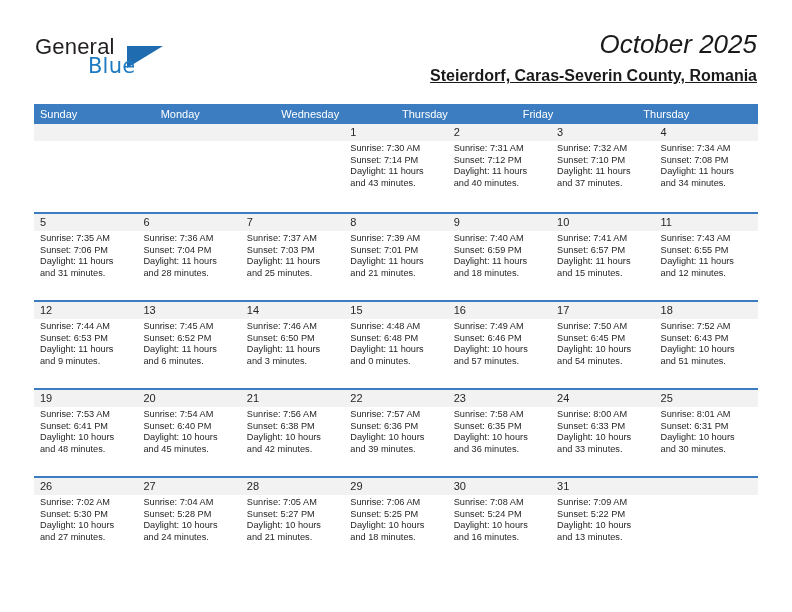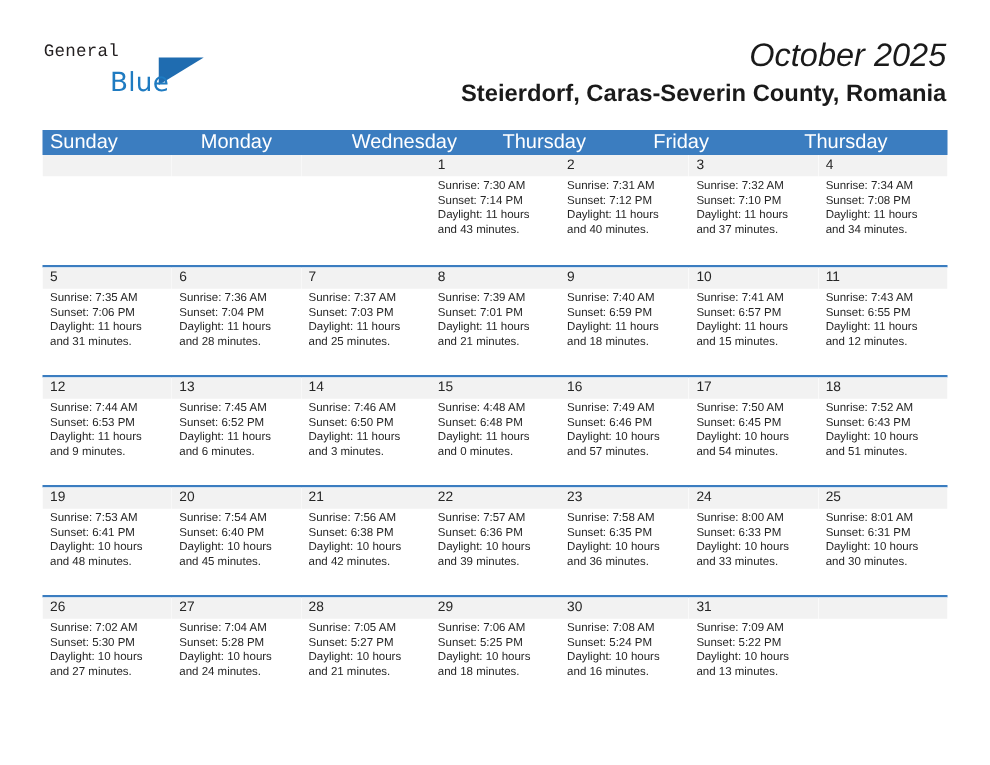--- a/index.html
+++ b/index.html
@@ -33,24 +33,24 @@
     position: absolute;
     left: 35px;
     top: 34px;
     width: 180px;
     height: 56px;
   }
   .brand-general {
     position: absolute;
     left: 0;
     top: 0;
-    font-size: 14px;
+    font-size: 22px;
     letter-spacing: 0.2px;
     color: #231f20;
-    font-family: Liberation Mono, monospace;
+    font-family: Liberation Sans, sans-serif;
   }
   .brand-blue {
     position: absolute;
     left: 53px;
     top: 20px;
     font-size: 21px;
     letter-spacing: 0.2px;
     color: #1f7bc1;
     font-family: "DejaVu Sans", sans-serif;
   }
@@ -73,43 +73,44 @@
   .cal-title {
     font-size: 26px;
     font-weight: normal;
     color: #1a1a1a;
     line-height: 32px;
     white-space: nowrap;
     font-style: italic;
   }
   .cal-subtitle {
     margin-top: 7px;
-    font-size: 19px;
+    font-size: 16px;
     font-weight: bold;
     color: #1a1a1a;
     line-height: 17px;
     white-space: nowrap;
+    text-decoration: underline;
   }
 
   
   .calendar {
     position: absolute;
     left: 34px;
     top: 104px;
     width: 724px;
   }
   .weekday-row {
     display: flex;
     background: #3b7dc0;
     height: 20px;
   }
   .weekday-cell {
     flex: 1 1 0;
     color: #ffffff;
-    font-size: 16px;
+    font-size: 11px;
     line-height: 20px;
     padding-left: 6px;
     box-sizing: border-box;
     white-space: nowrap;
     overflow: hidden;
   }
 
   .week-row {
     display: flex;
     border-top: 2px solid #3b7dc0;

